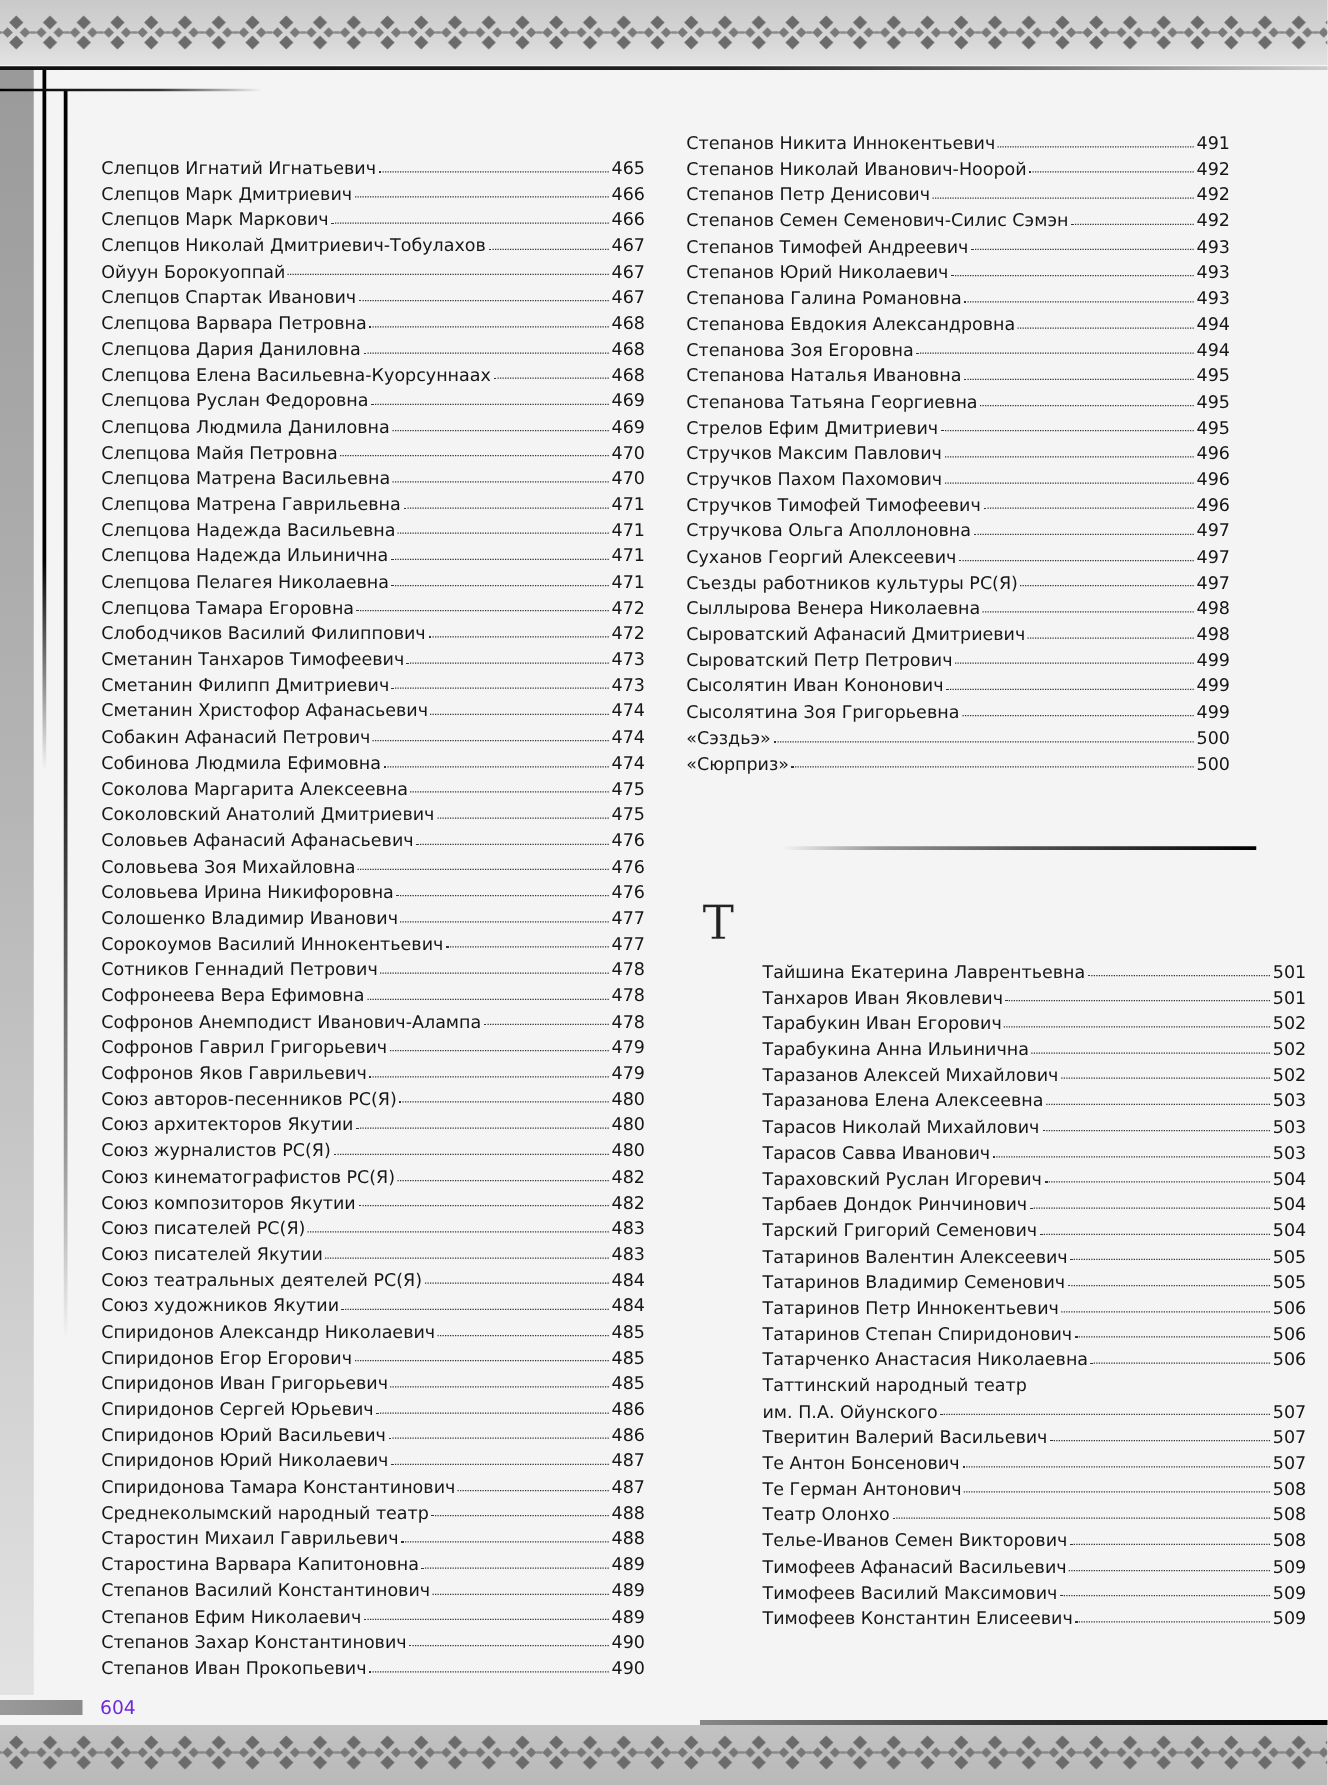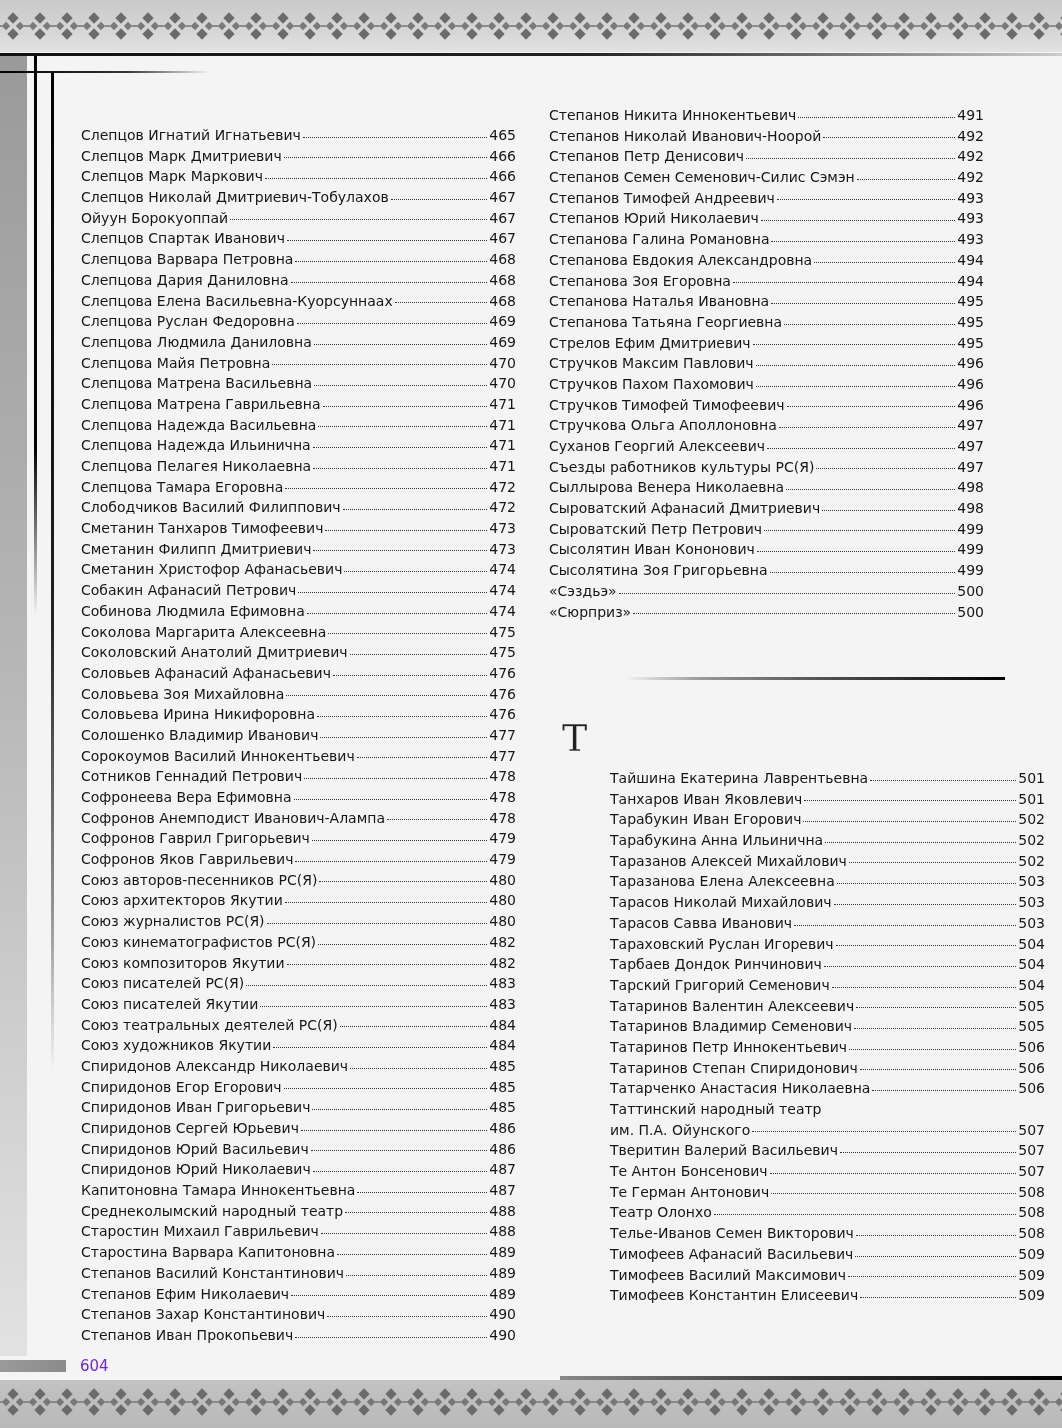--- a/index.html
+++ b/index.html
@@ -342,21 +342,21 @@
       <span class="name">Спиридонов Юрий Васильевич</span>
       <span class="leader"></span>
       <span class="page">486</span>
     </div>
     <div class="entry">
       <span class="name">Спиридонов Юрий Николаевич</span>
       <span class="leader"></span>
       <span class="page">487</span>
     </div>
     <div class="entry">
-      <span class="name">Капитоновна Тамара Иннокентьевна</span>
+      <span class="name">Спиридонова Тамара Константинович</span>
       <span class="leader"></span>
       <span class="page">487</span>
     </div>
     <div class="entry">
       <span class="name">Среднеколымский народный театр</span>
       <span class="leader"></span>
       <span class="page">488</span>
     </div>
     <div class="entry">
       <span class="name">Старостин Михаил Гаврильевич</span>

